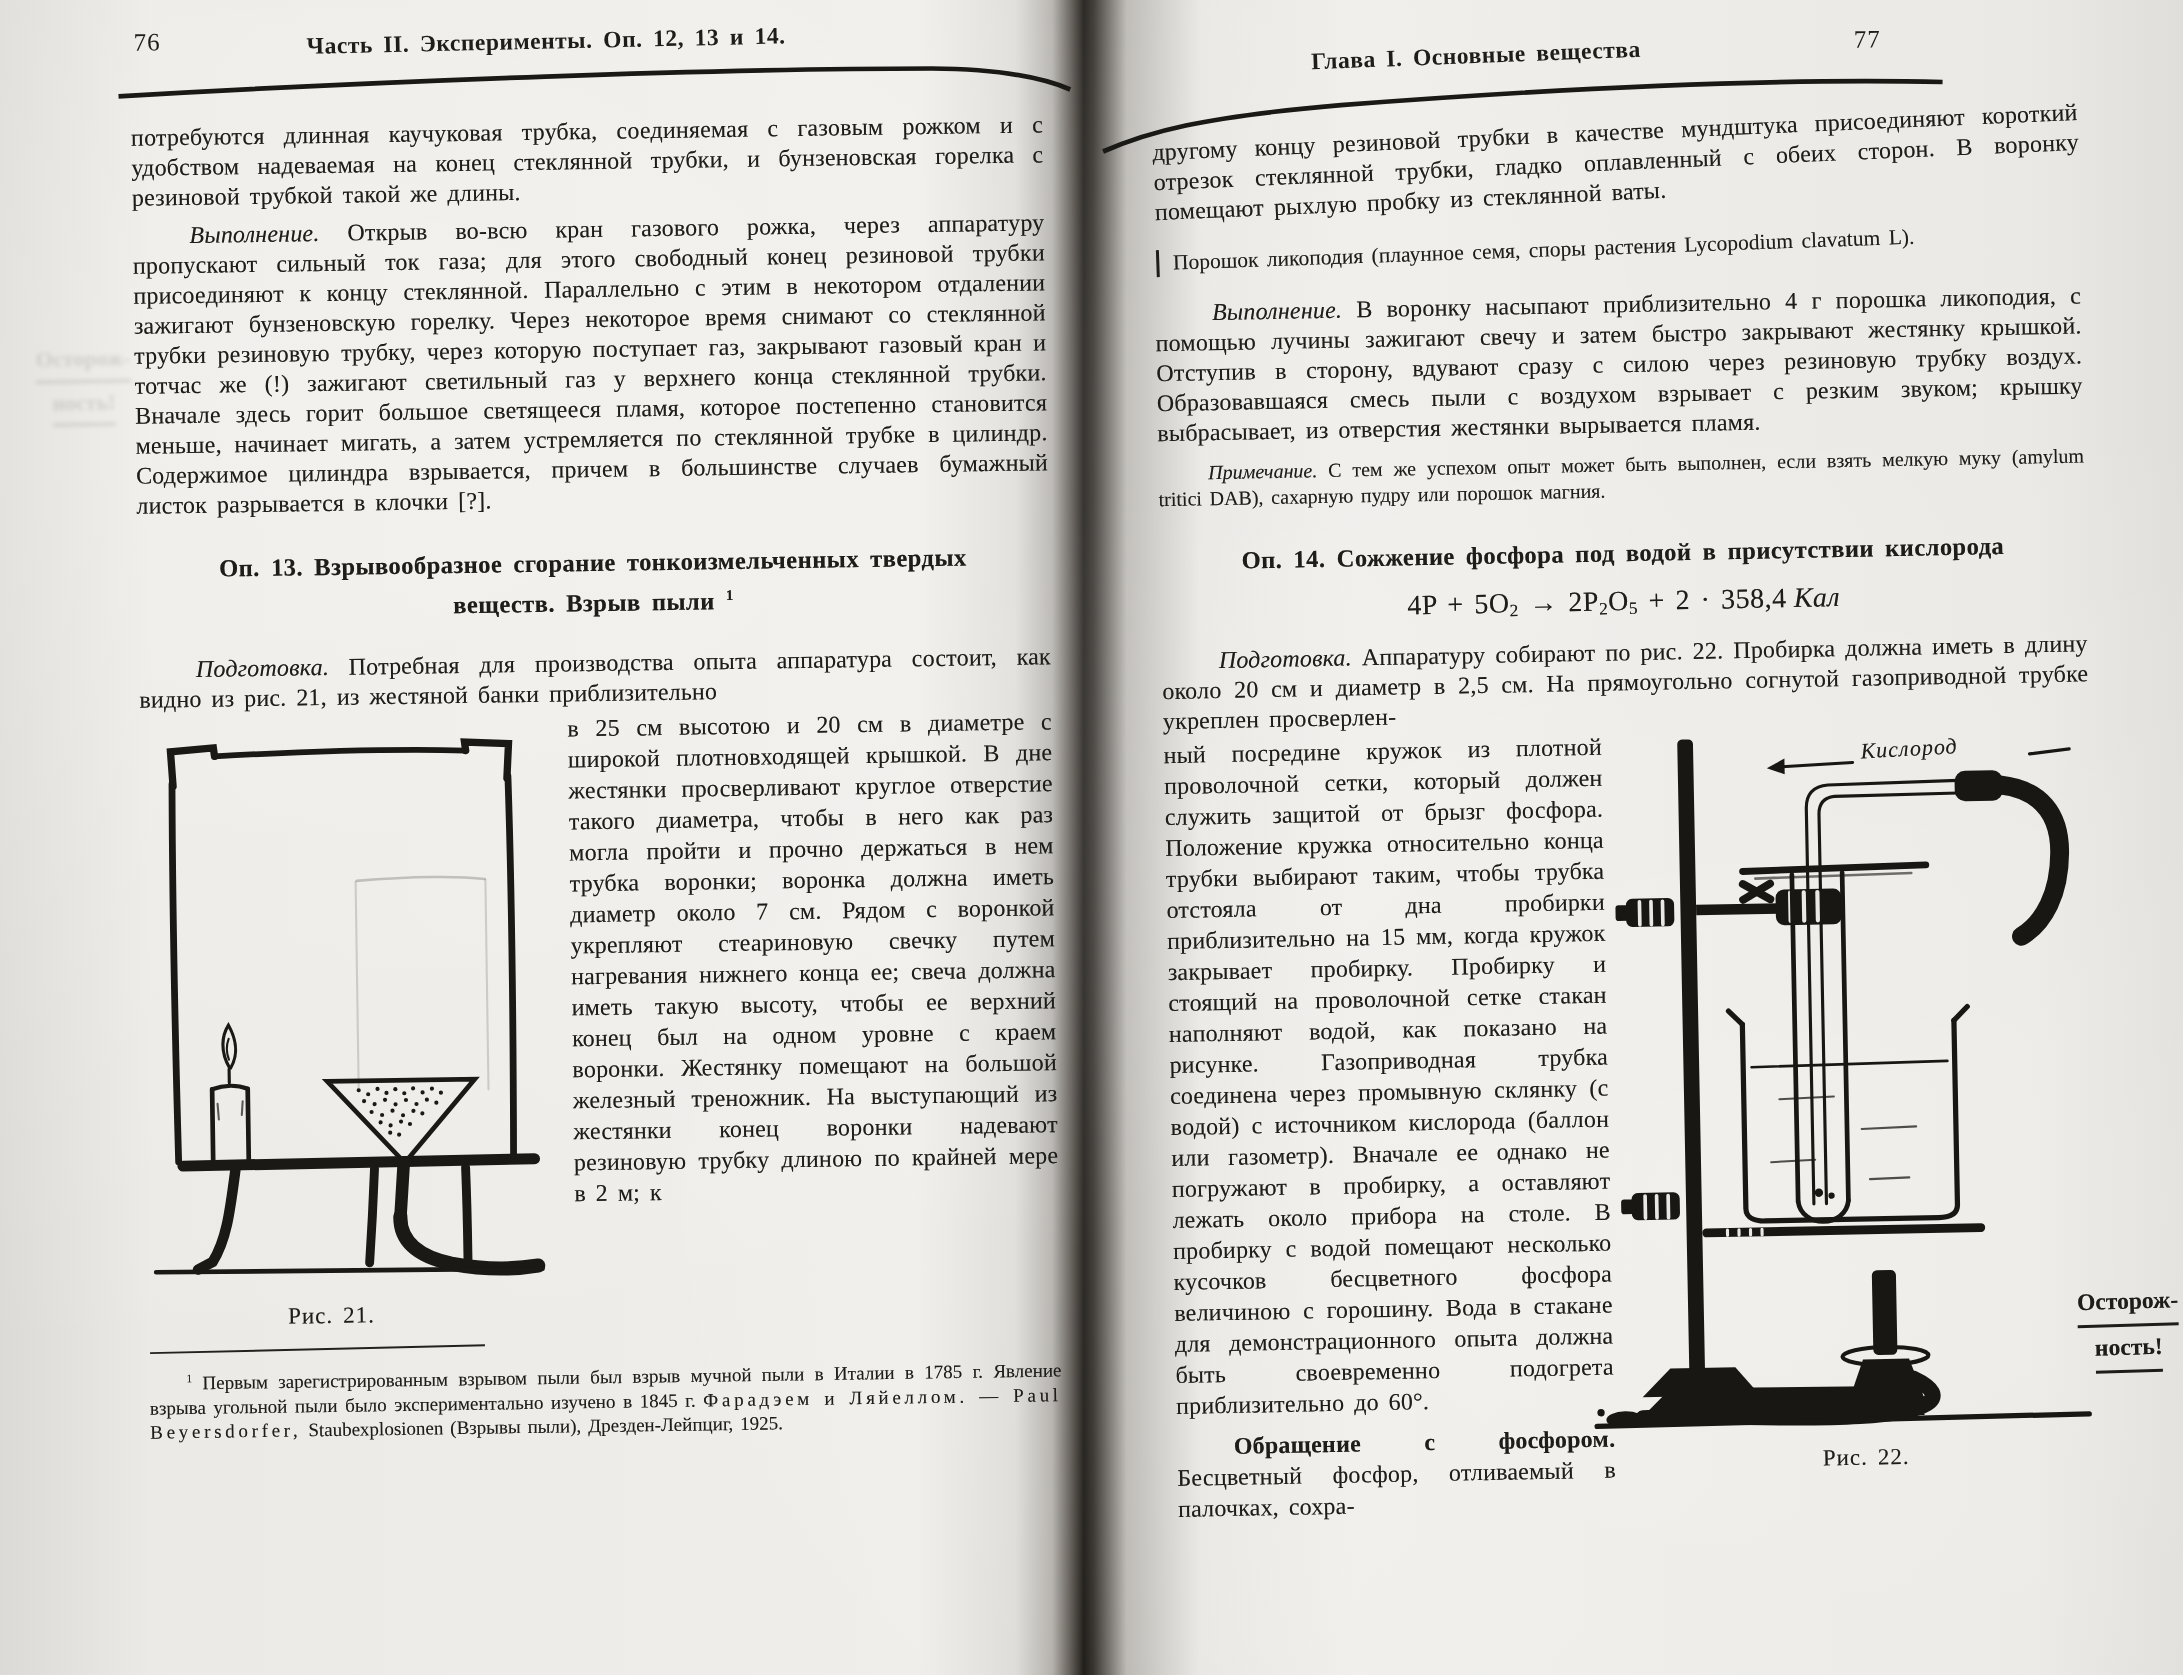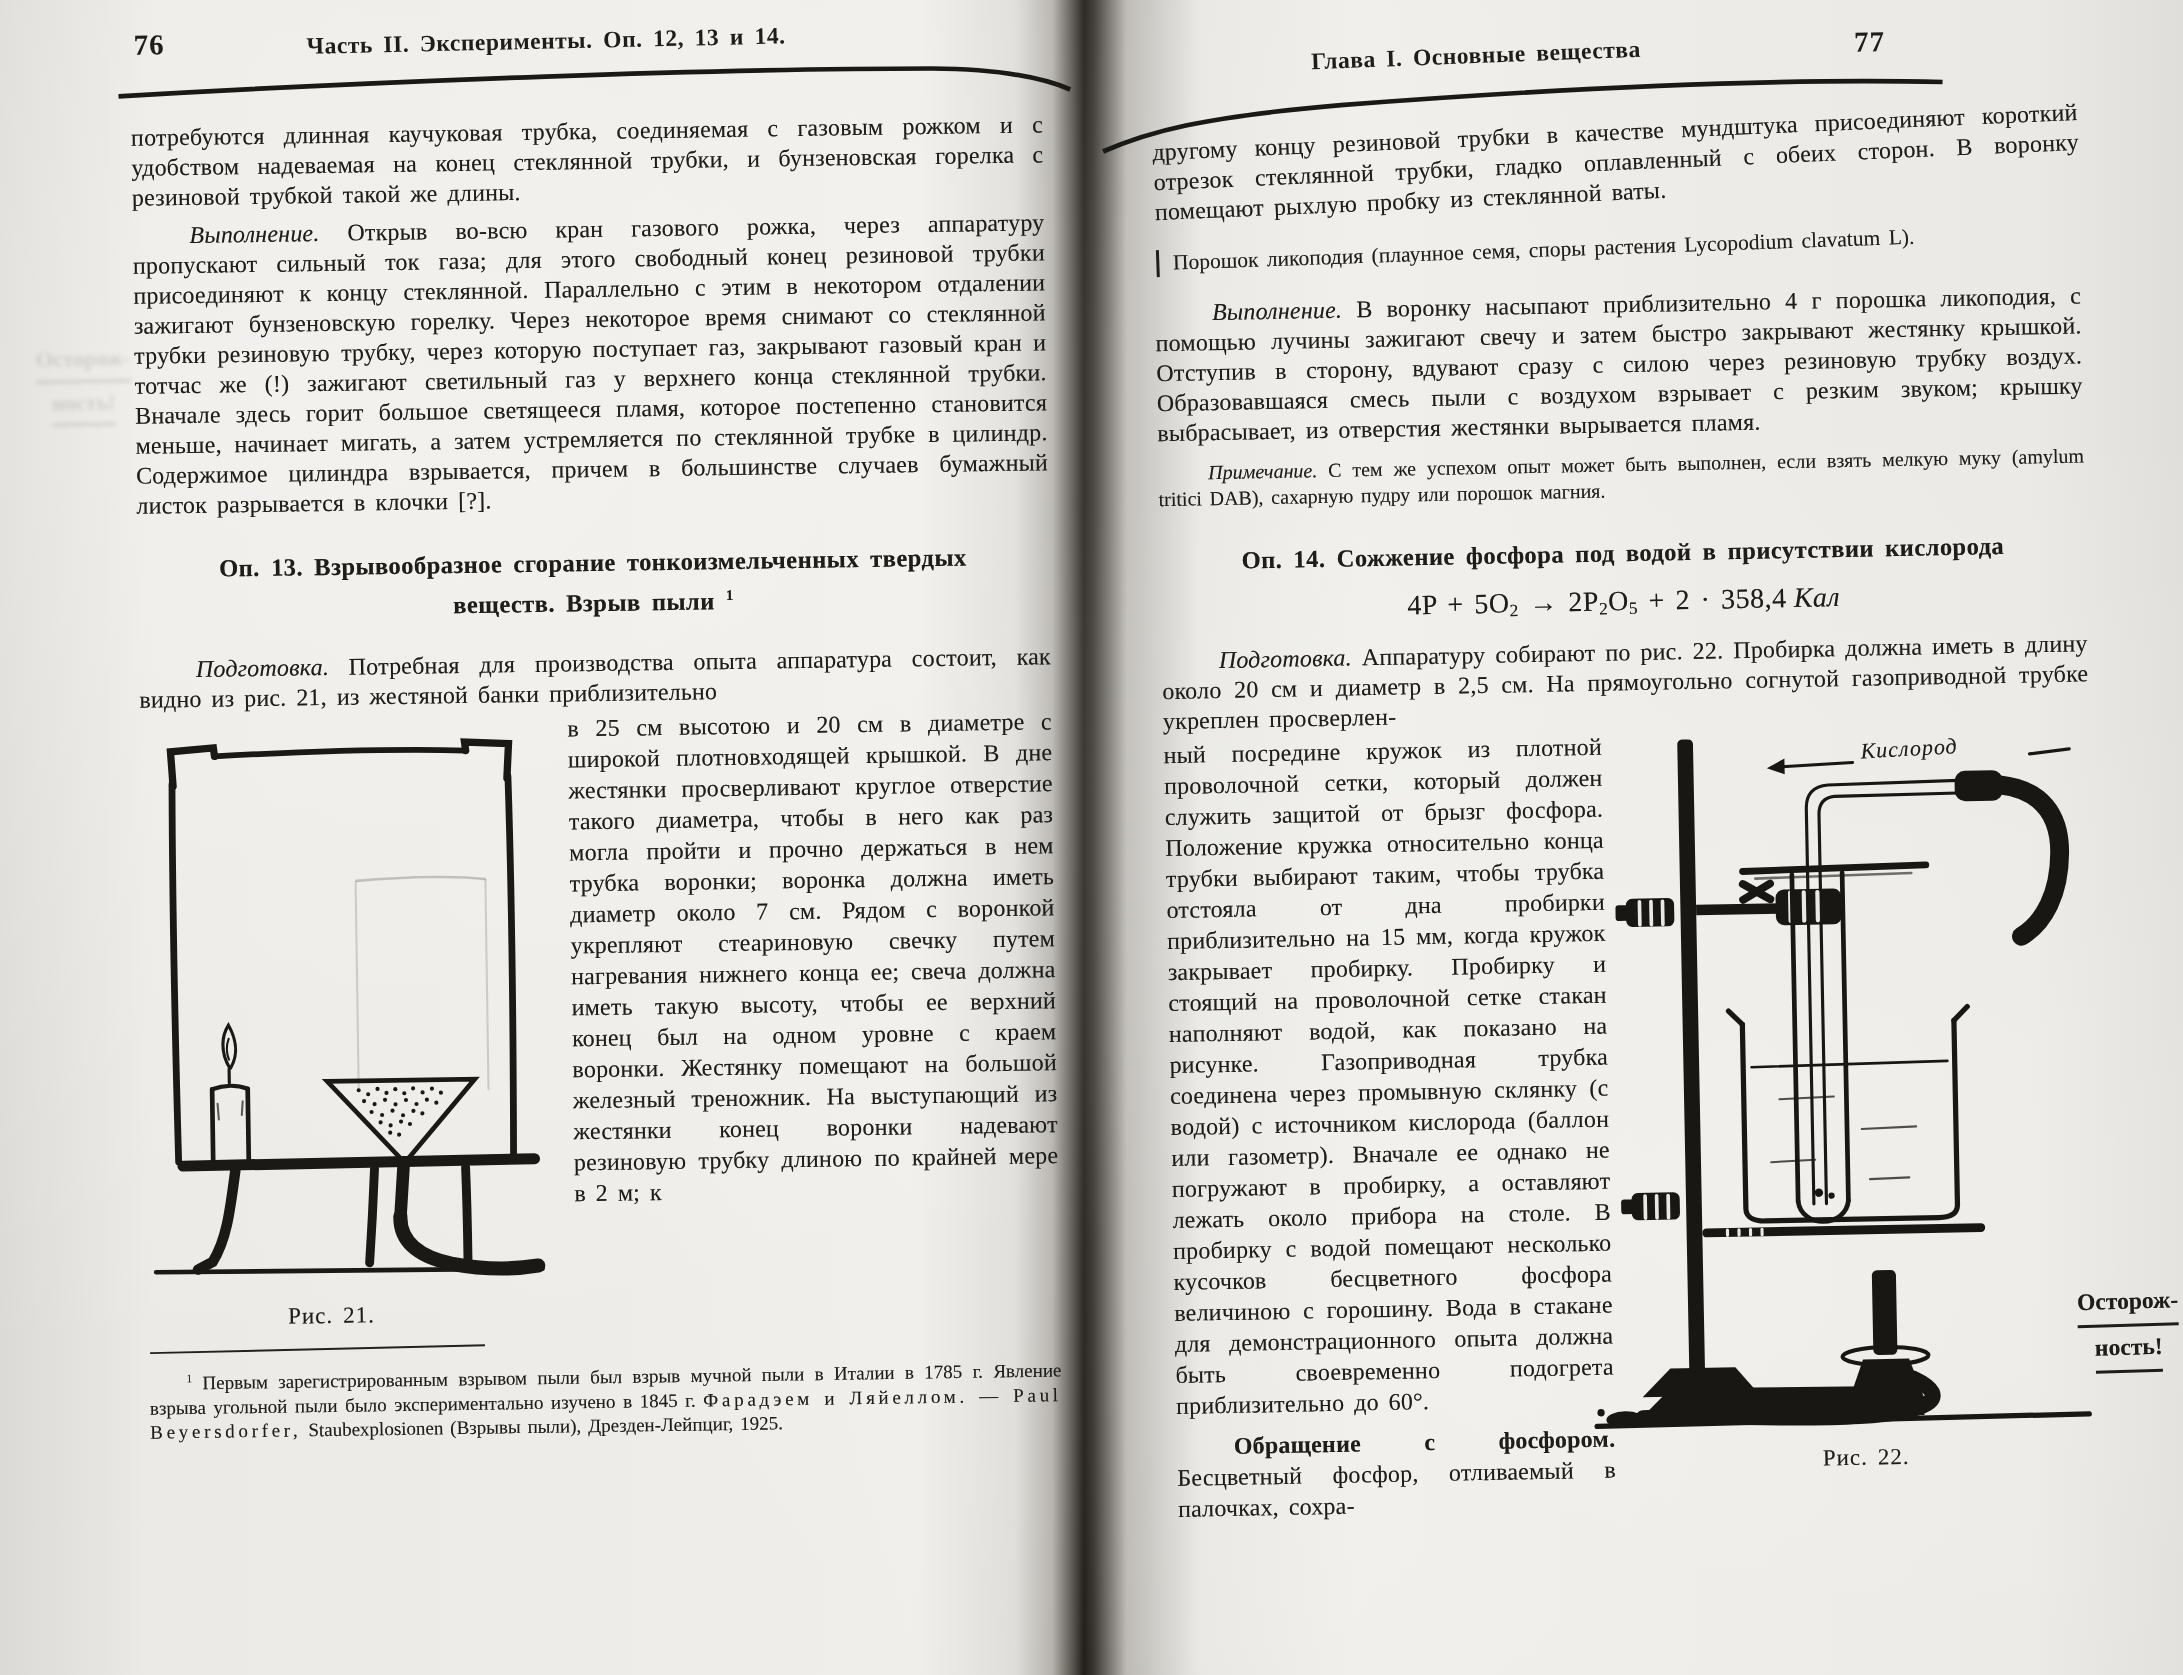--- a/index.html
+++ b/index.html
@@ -14,21 +14,21 @@
         #dcdad6 0%, #eceae6 7%, #f0eeea 42%, #dedcd8 46.5%, #b2afaa 48.2%,
         #55504a 49.1%, #16130f 49.65%, #2f2b26 50.1%, #b9b6b1 51.6%,
         #e8e7e3 55%, #efeeea 62%, #ebe9e5 93%, #e0deda 100%);
   }
   .page{position:absolute;top:0;height:1675px;}
   .page-left{left:0;width:1073px;}
   .page-right{left:1094px;width:1089px;}
   .sheet-l{position:absolute;inset:0;transform:rotate(-0.85deg);transform-origin:55% 8%;}
   .sheet-r{position:absolute;inset:0;transform:rotate(-1.1deg);transform-origin:40% 12%;}
 
-  .pagenum{position:absolute;font-weight:bold;font-size:29px;letter-spacing:1px;}
+  .pagenum{position:absolute;font-weight:normal;font-size:25px;letter-spacing:1px;}
   .runhead{position:absolute;font-weight:bold;font-size:23.6px;letter-spacing:0.5px;word-spacing:4.2px;white-space:nowrap;}
   .rule{position:absolute;}
 
   .col-l{position:absolute;left:131px;width:912px;}
   .col-r{position:absolute;left:59px;width:926px;}
 
   .body{
     font-size:24px;line-height:30px;text-align:justify;margin:0;
     word-spacing:3.7px;letter-spacing:0.2px;
     text-shadow:0 0 0.5px rgba(20,18,14,.45);

